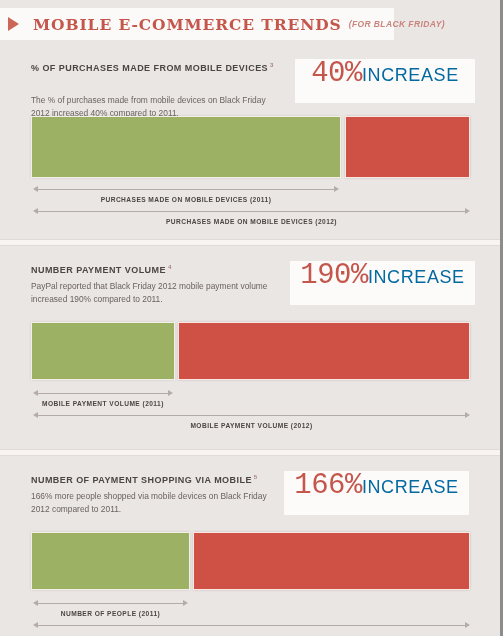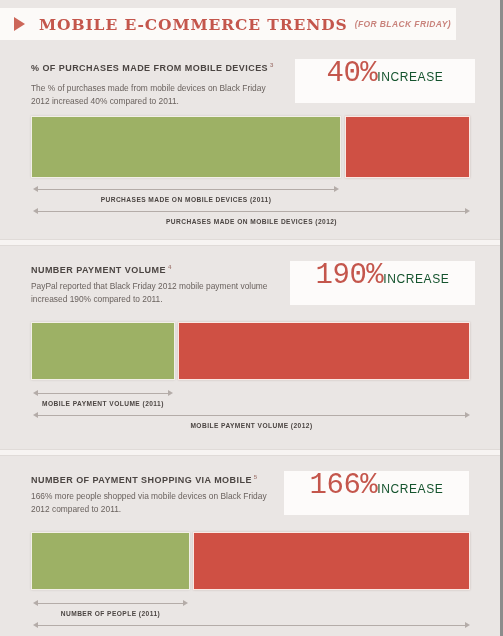--- a/index.html
+++ b/index.html
@@ -17,26 +17,26 @@
     overflow: hidden;
     background: #eae6e4;
     box-sizing: border-box;
     border-right: 3px solid #8c8c8c;
   }
   
   .header-band {
     position: absolute;
     left: 0;
     top: 8px;
-    width: 456px;
+    width: 394px;
     height: 32px;
     background: #fcfaf8;
     display: flex;
     align-items: center;
-    padding-left: 14px;
+    padding-left: 8px;
     box-sizing: border-box;
   }
   .tri-icon {
     width: 0;
     height: 0;
     border-top: 7px solid transparent;
     border-bottom: 7px solid transparent;
     border-left: 11px solid #cc6659;
     margin-right: 14px;
     flex: none;
@@ -108,22 +108,22 @@
     box-sizing: border-box;
   }
   .badge-num {
     font-family: Liberation Mono, monospace;
     font-size: 29px;
     color: #c4564c;
     letter-spacing: -0.5px;
     line-height: 1;
   }
   .badge-word {
-    font-size: 12px;
-    color: #14532d;
+    font-size: 18px;
+    color: #0369a1;
     letter-spacing: 0.6px;
     line-height: 1;
   }
   
   .bar {
     position: absolute;
     box-sizing: border-box;
   }
   .bar-green {
     background: #9db165;
@@ -183,21 +183,21 @@
   <div class="header-band">
     <span class="tri-icon"></span>
     <span class="header-title">MOBILE E-COMMERCE TRENDS</span>
     <span class="header-sub">(FOR BLACK FRIDAY)</span>
   </div>
 
   <div class="section" style="top:46px;height:182px;">
     <div class="sec-title" style="top:16px;">
       <span>% OF PURCHASES MADE FROM MOBILE DEVICES</span><sup>3</sup>
     </div>
-    <div class="sec-desc" style="top:36px;">The % of purchases made from mobile devices on Black Friday 2012 increased 40% compared to 2011.</div>
+    <div class="sec-desc" style="top:48px;">The % of purchases made from mobile devices on Black Friday 2012 increased 40% compared to 2011.</div>
 
     <div class="badge" style="left:295px;top:13px;width:180px;height:44px;">
       <span class="badge-num">40%</span>
       <span class="badge-word">INCREASE</span>
     </div>
 
     <div class="bar bar-green" style="left:31px;top:70px;width:310px;height:62px;"></div>
     <div class="bar bar-red" style="left:345px;top:70px;width:125px;height:62px;"></div>
 
     <div class="measure" style="left:33px;top:139px;width:306px;">

